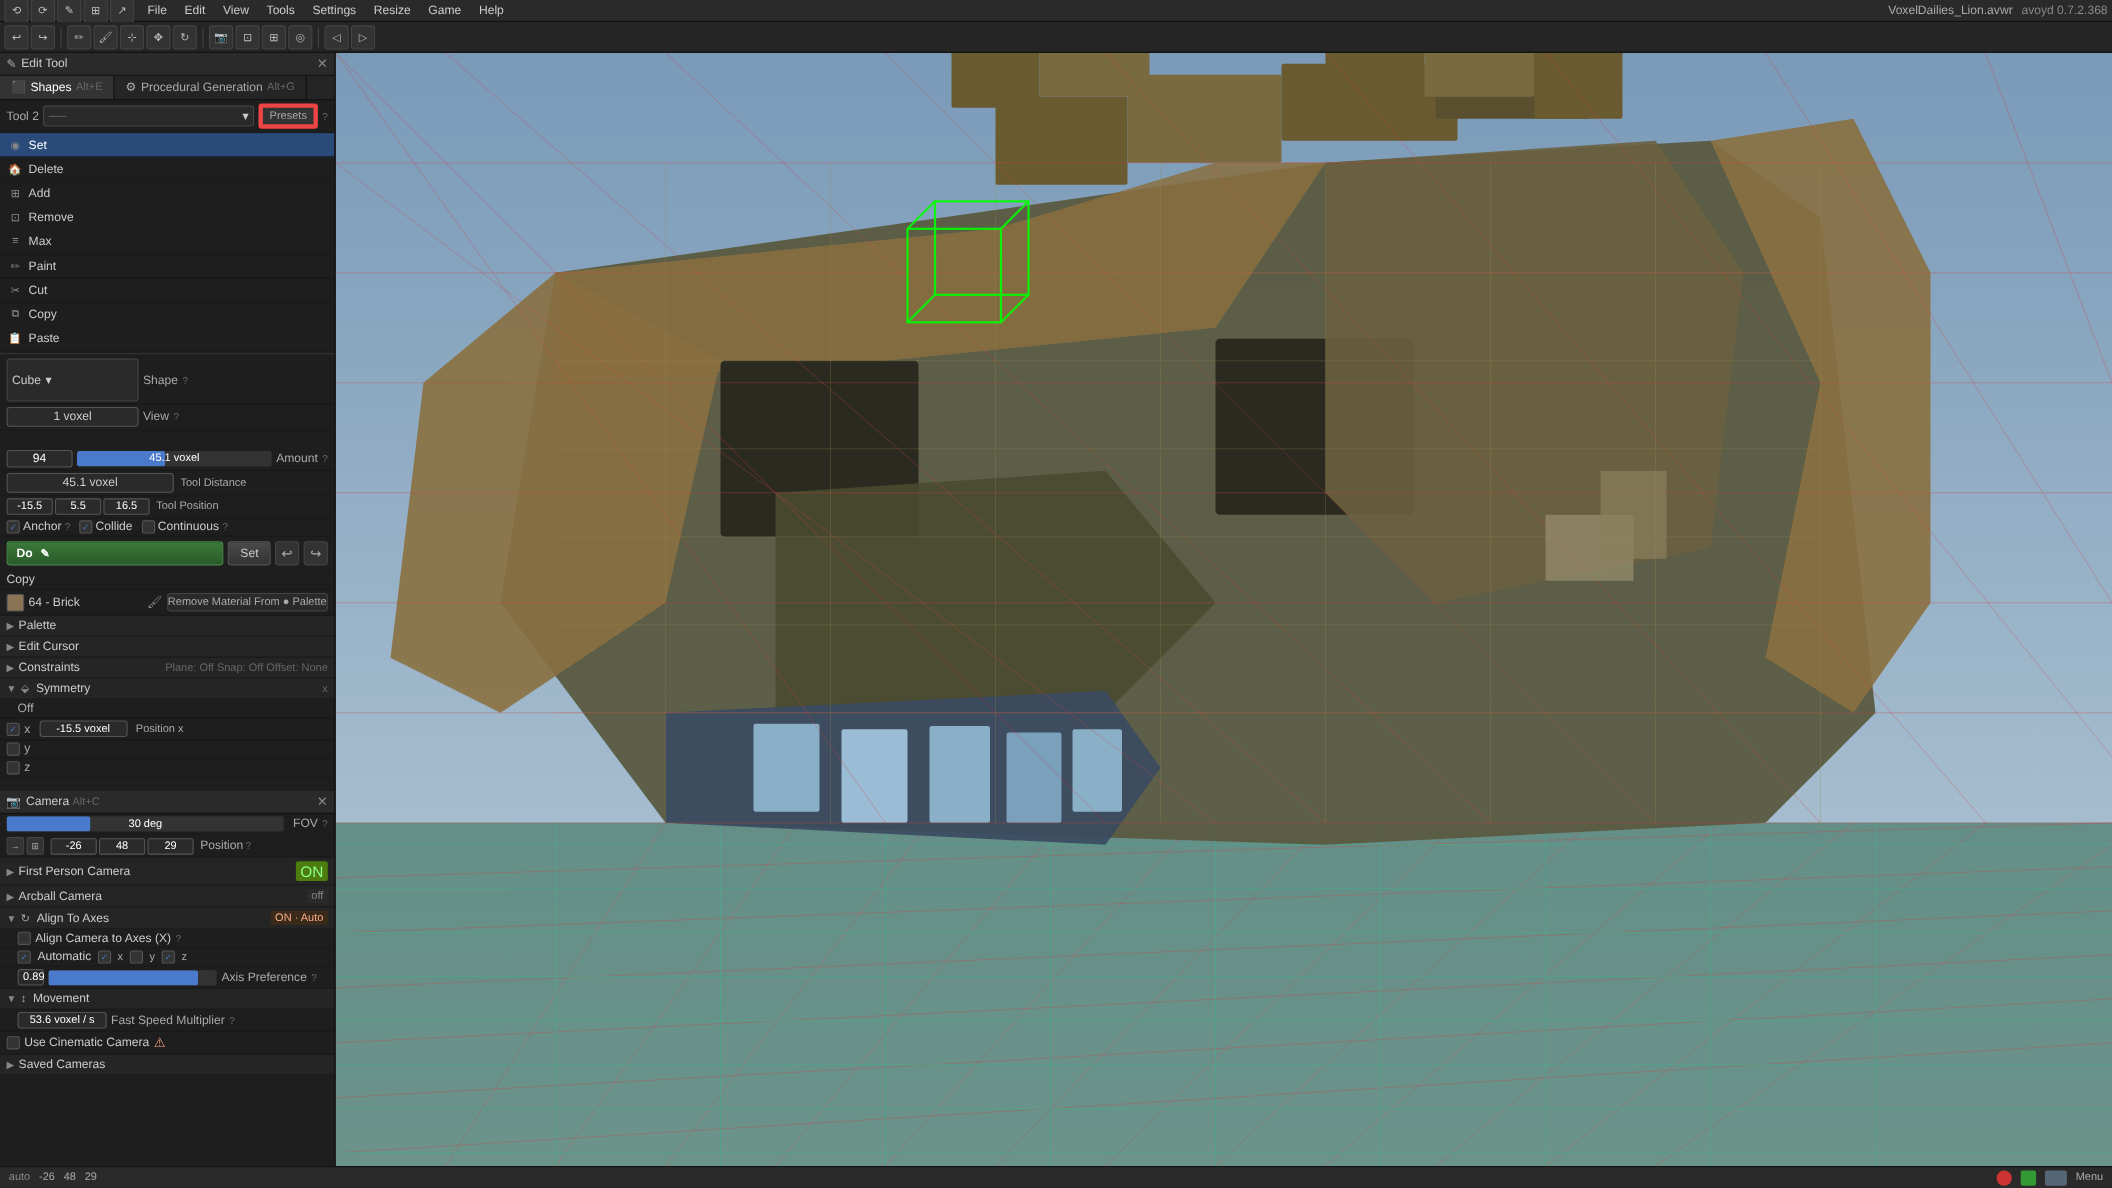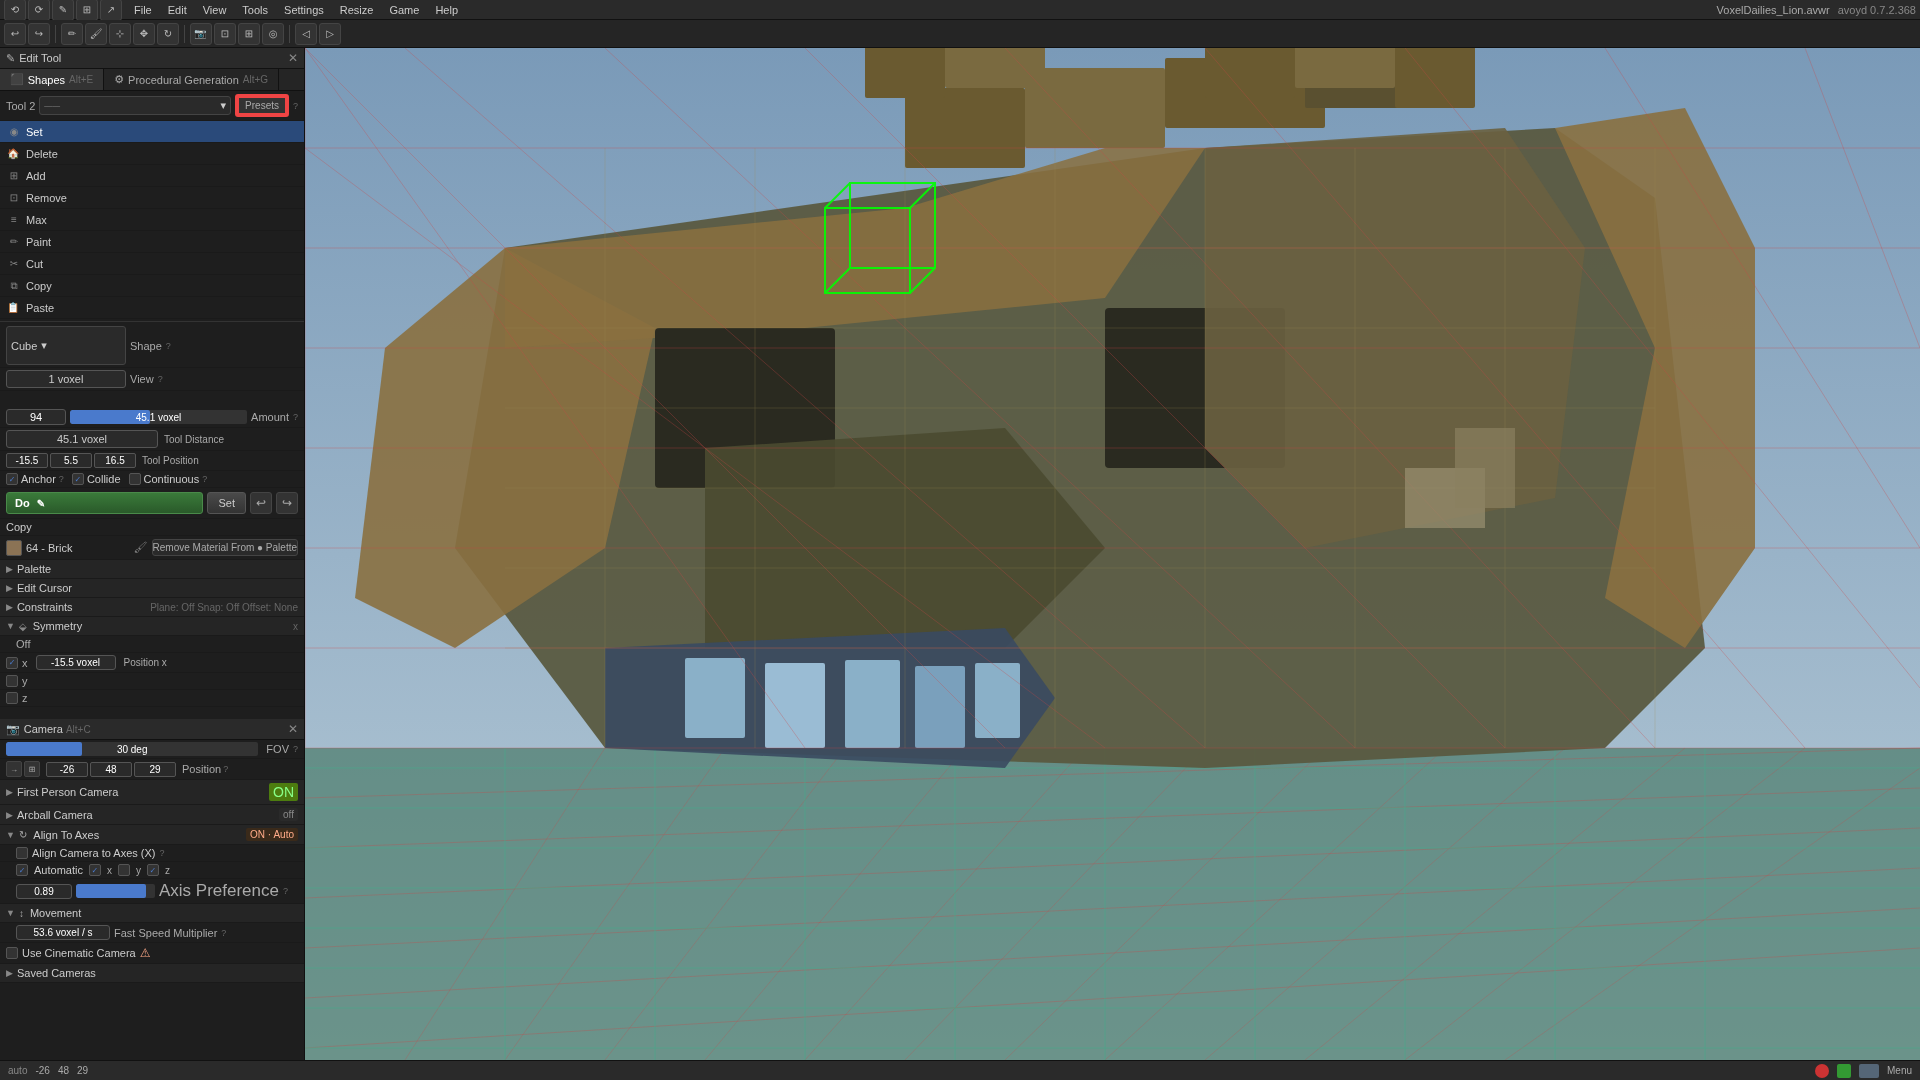--- a/index.html
+++ b/index.html
@@ -841,36 +841,36 @@
     <span style="font-size:11px;color:#ccc;">Automatic</span>
     <div class="checkbox checked"></div>
     <span style="font-size:10px;color:#aaa;">x</span>
     <div class="checkbox"></div>
     <span style="font-size:10px;color:#aaa;">y</span>
     <div class="checkbox checked"></div>
     <span style="font-size:10px;color:#aaa;">z</span>
   </div>
 
   <div style="display:flex;align-items:center;padding:2px 16px;border-bottom:1px solid #1a1a1a;gap:4px;">
-    <div style="background:#2a2a2a;border:1px solid #555;border-radius:3px;padding:1px 4px;color:#fff;font-size:10px;width:56px;text-align:center;">0.89</div>
+    <div style="background:#2a2a2a;border:1px solid #555;border-radius:3px;padding:1px 4px;color:#fff;font-size:10px;width:24px;text-align:center;">0.89</div>
     <div style="flex:1;height:14px;background:#333;border-radius:2px;position:relative;overflow:hidden;">
       <div style="position:absolute;left:0;top:0;bottom:0;width:89%;background:#4a7acc;border-radius:2px;"></div>
     </div>
-    <span style="color:#aaa;font-size:17px;">Axis Preference</span>
+    <span style="color:#aaa;font-size:11px;">Axis Preference</span>
     <span class="info-icon">?</span>
   </div>
 
   <div class="collapse-row">
     <span class="collapse-arrow">▼</span>
     <span style="color:#aaa;font-size:10px;margin-right:2px;">↕</span>
     <span class="collapse-label">Movement</span>
   </div>
 
   <div style="display:flex;align-items:center;padding:2px 16px;border-bottom:1px solid #1a1a1a;gap:4px;">
-    <div style="background:#2a2a2a;border:1px solid #555;border-radius:3px;padding:1px 6px;color:#fff;font-size:10px;width:94px;text-align:center;">53.6 voxel / s</div>
+    <div style="background:#2a2a2a;border:1px solid #555;border-radius:3px;padding:1px 6px;color:#fff;font-size:10px;width:81px;text-align:center;">53.6 voxel / s</div>
     <span style="color:#aaa;font-size:11px;">Fast Speed Multiplier</span>
     <span class="info-icon">?</span>
   </div>
 
   <div style="display:flex;align-items:center;padding:3px 6px;border-bottom:1px solid #1a1a1a;gap:4px;">
     <div class="checkbox"></div>
     <span style="font-size:11px;color:#ccc;">Use Cinematic Camera</span>
     <span class="warning-icon">⚠</span>
   </div>
 

